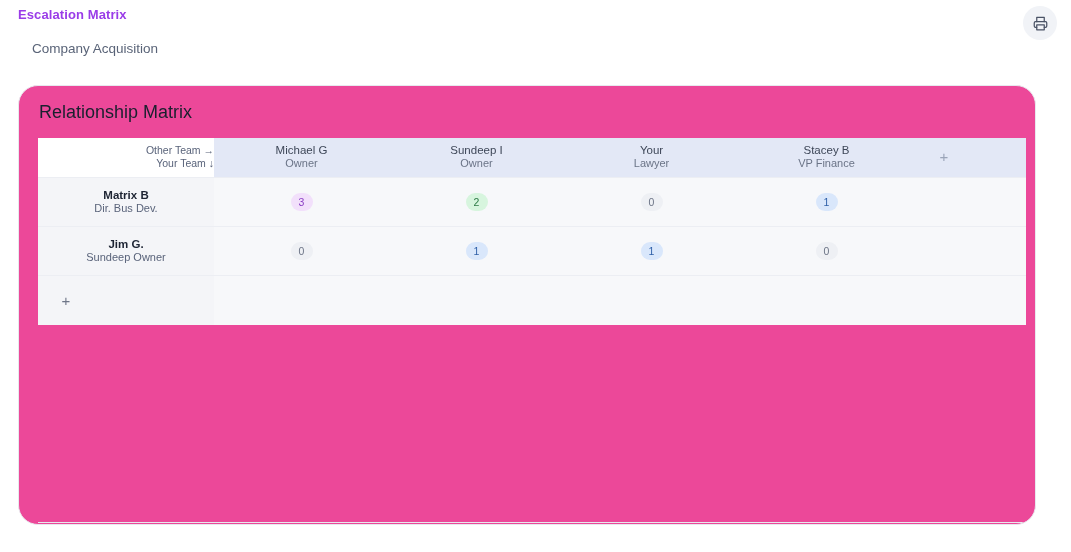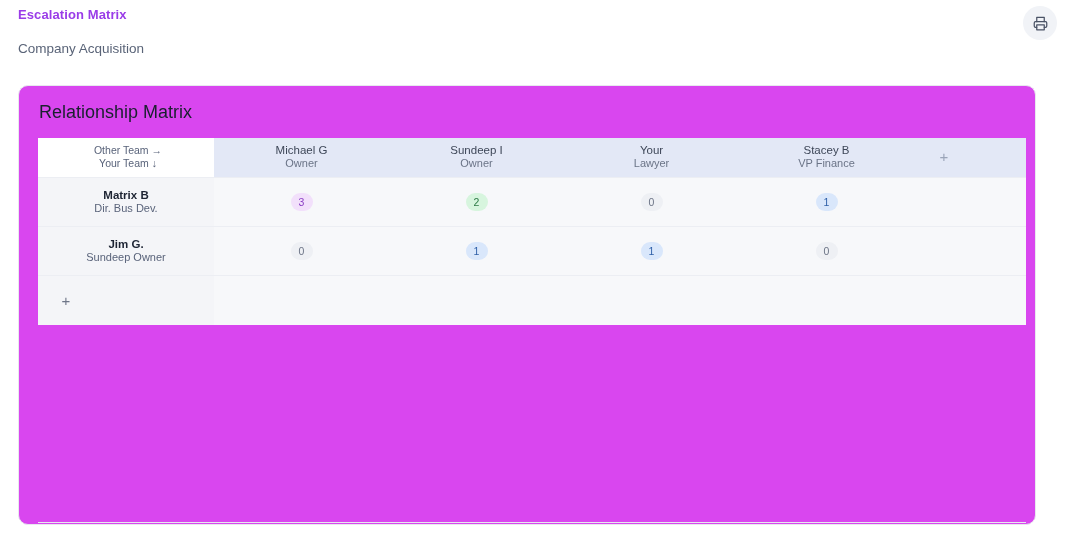--- a/index.html
+++ b/index.html
@@ -14,38 +14,38 @@
   
   .page-header {
     position: absolute; left: 0; top: 0; width: 1071px; height: 74px;
     background: #ffffff;
   }
   .page-title {
     position: absolute; left: 18px; top: 7px;
     font-size: 13px; font-weight: bold; color: #9a3ce8; letter-spacing: .1px;
   }
   .page-subtitle {
-    position: absolute; left: 18px; top: 41px;
+    position: absolute; left: 32px; top: 41px;
     font-size: 13.5px; color: #5a6478; font-weight: normal;
   }
   .print-button {
     position: absolute; right: 14px; top: 6px;
     width: 34px; height: 34px; border-radius: 50%;
     background: #f1f3f7; border: none; cursor: pointer;
     display: flex; align-items: center; justify-content: center;
   }
   .print-button svg { display: block; }
 
   
   .card {
     position: absolute; left: 18px; top: 85px;
     width: 1018px; height: 440px;
-    background: #d946ef;
+    background: #ec4899;
     border: 1px solid #e7e9ee;
-    border-radius: 10px;
+    border-radius: 20px;
     overflow: hidden;
   }
   .card-title {
     position: absolute; left: 20px; top: 16px;
     font-size: 18px; color: #19202e; font-weight: normal;
   }
 
   
   .matrix {
     position: absolute; left: 19px; top: 52px;
@@ -59,21 +59,21 @@
 
   .matrix thead th {
     height: 39px;
     background: #e3e8f6;
     font-weight: normal;
     vertical-align: middle;
     padding: 0;
   }
   .matrix thead th.corner {
     background: #ffffff;
-    text-align: center;
+    text-align: right;
     padding-left: 4px;
     line-height: 13px;
   }
   .corner-line {
     display: block; font-size: 10.5px; color: #59637a; white-space: nowrap;
   }
   .hdr-name { display:block; font-size: 11.5px; color: #3e4758; line-height: 13px; }
   .hdr-role { display:block; font-size: 11px; color: #6b7487; line-height: 13px; }
   .add-col-btn {
     background: none; border: none; cursor: pointer;

